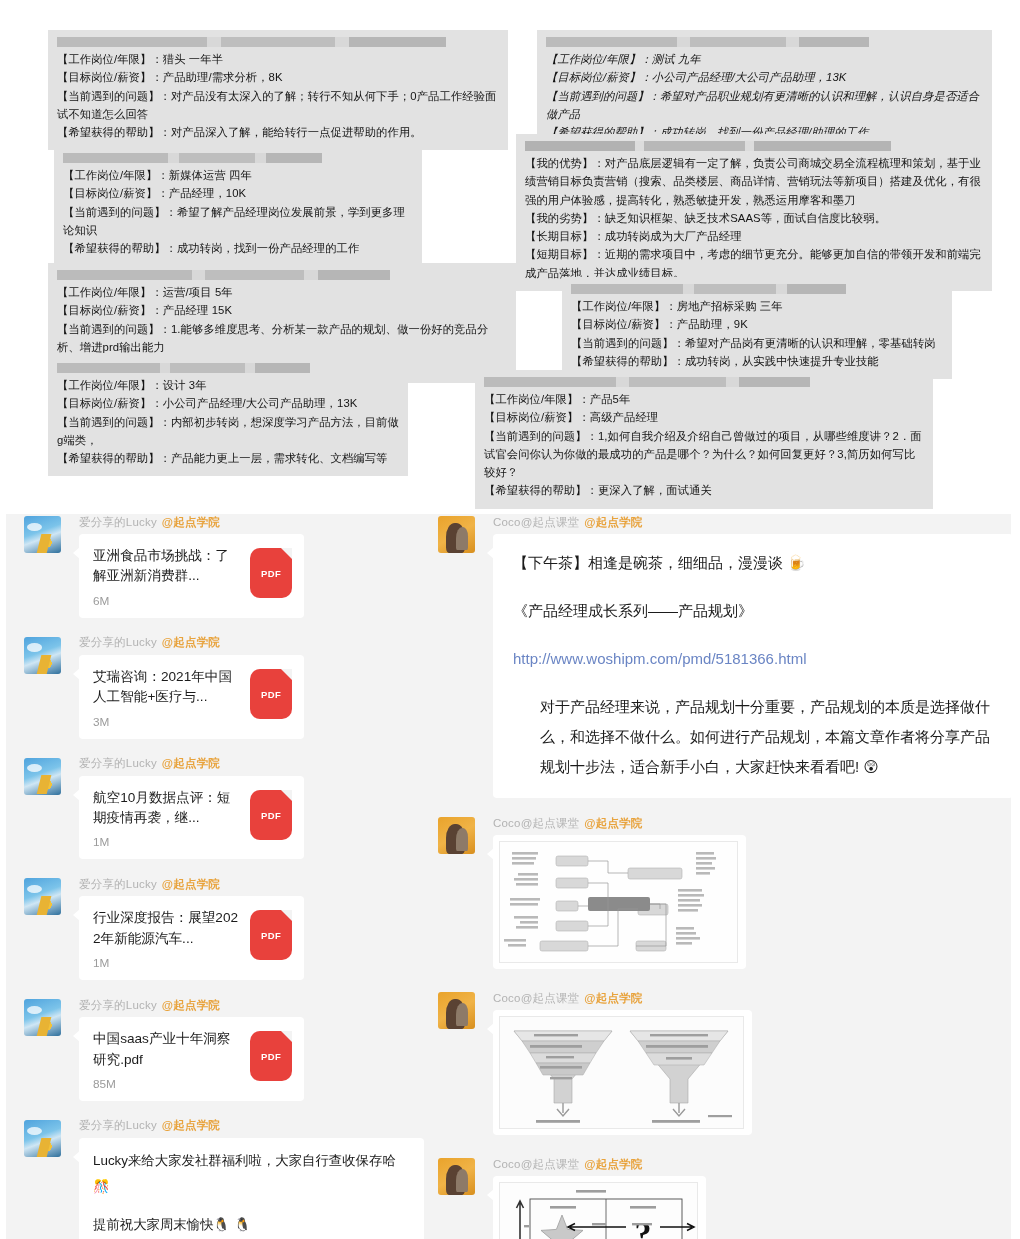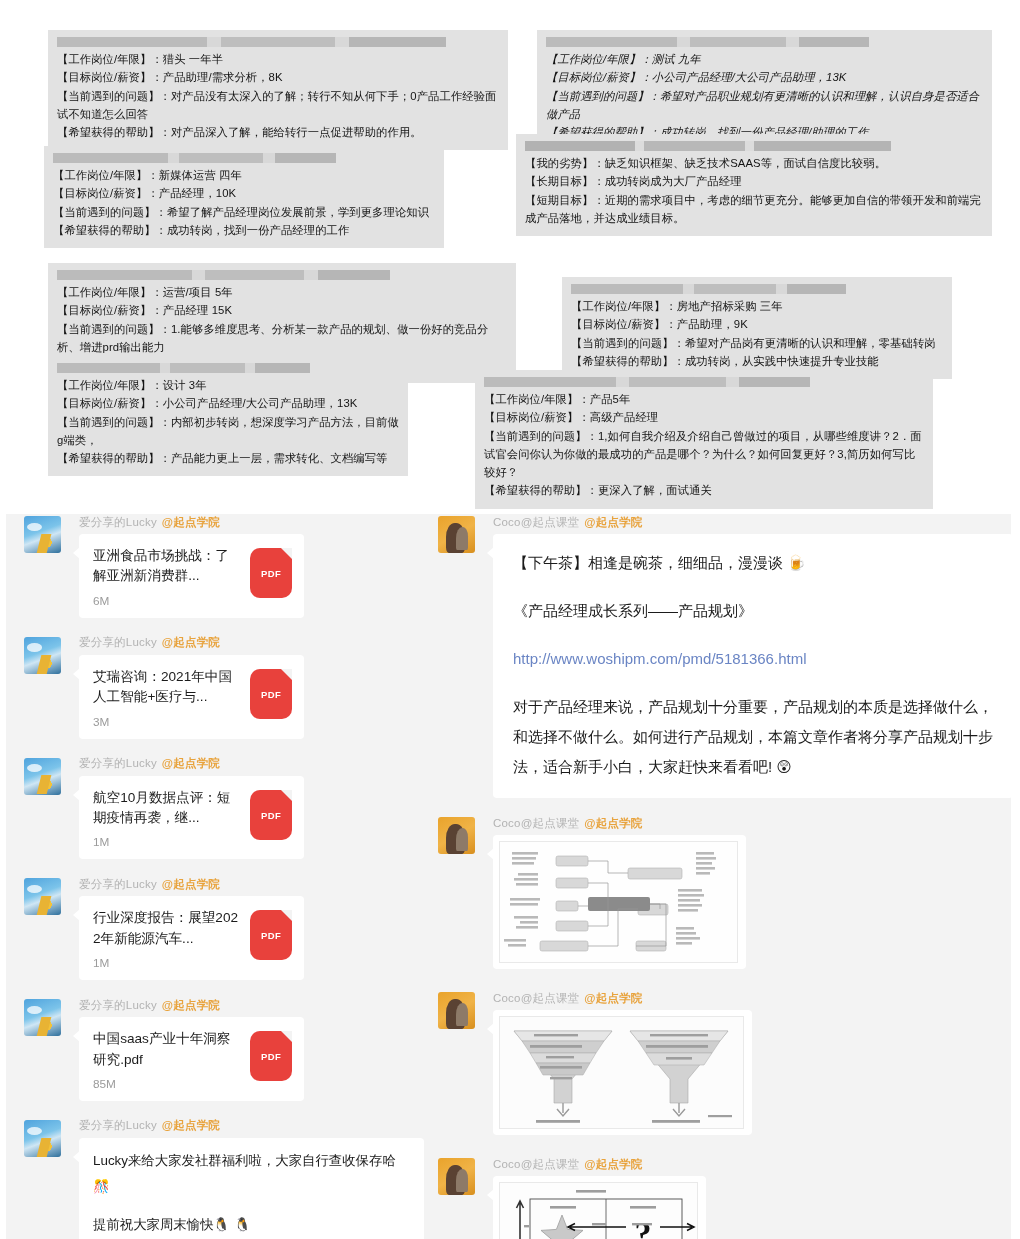--- a/index.html
+++ b/index.html
@@ -49,21 +49,21 @@
     background:
        linear-gradient(to right,
          #b0b0b0 0 24%, #dcdcdc 24% 26%,
          #b6b6b6 26% 48%, #dcdcdc 48% 50%,
          #b2b2b2 50% 80%, transparent 80% 100%);
   }
   .survey-card .line{display:block;white-space:normal;}
 
   
   #card-1{left:48px; top:30px;  width:460px;}
-  #card-2{left:44px; top:146px; width:400px;}
+  #card-2{left:54px; top:146px; width:368px;}
   #card-3{left:48px; top:263px; width:468px;}
   #card-4{left:48px; top:356px; width:360px;}
 
   #card-5{left:537px;top:30px;  width:455px;font-style:italic;}
   #card-6{left:516px;top:134px; width:476px;}
   #card-7{left:562px;top:277px; width:390px;}
   #card-8{left:475px;top:370px; width:458px;}
 
   
   #chat-panel{
@@ -179,21 +179,21 @@
   }
   .text-bubble p{margin:0 0 12px 0;}
   .text-bubble p:last-child{margin-bottom:0;}
 
   .rich-bubble{
     width:520px;
     padding:14px 20px 16px 20px;
     font-size:15px;line-height:2.0;color:#1b1b1b;
   }
   .rich-bubble p{margin:0 0 18px 0;}
-  .rich-bubble p:last-child{margin-bottom:0;}
+  .rich-bubble p:last-child{margin-bottom:0;margin-left:27px;}
   .rich-bubble a{color:#6a85c4;text-decoration:none;word-break:break-all;}
 
   
   .img-bubble{
     padding:6px;
     display:inline-block;
   }
   .img-inner{background:#fff;border:1px solid #e9e9e9;position:relative;}
 
   
@@ -245,20 +245,21 @@
   <div class="survey-card" id="card-5">
     <span class="redacted short"></span>
     <span class="line">【工作岗位/年限】：测试 九年</span>
     <span class="line">【目标岗位/薪资】：小公司产品经理/大公司产品助理，13K</span>
     <span class="line">【当前遇到的问题】：希望对产品职业规划有更清晰的认识和理解，认识自身是否适合做产品</span>
     <span class="line">【希望获得的帮助】：成功转岗，找到一份产品经理/助理的工作</span>
   </div>
 
   <div class="survey-card" id="card-6">
     <span class="redacted long"></span>
+    <span class="line">【我的优势】：对产品底层逻辑有一定了解，负责公司商城交易全流程梳理和策划，基于业绩营销目标负责营销（搜索、品类楼层、商品详情、营销玩法等新项目）搭建及优化，有很强的用户体验感，提高转化，熟悉敏捷开发，熟悉运用摩客和墨刀</span>
     <span class="line">【我的劣势】：缺乏知识框架、缺乏技术SAAS等，面试自信度比较弱。</span>
     <span class="line">【长期目标】：成功转岗成为大厂产品经理</span>
     <span class="line">【短期目标】：近期的需求项目中，考虑的细节更充分。能够更加自信的带领开发和前端完成产品落地，并达成业绩目标。</span>
   </div>
 
   <div class="survey-card" id="card-7">
     <span class="redacted short"></span>
     <span class="line">【工作岗位/年限】：房地产招标采购 三年</span>
     <span class="line">【目标岗位/薪资】：产品助理，9K</span>
     <span class="line">【当前遇到的问题】：希望对产品岗有更清晰的认识和理解，零基础转岗</span>

